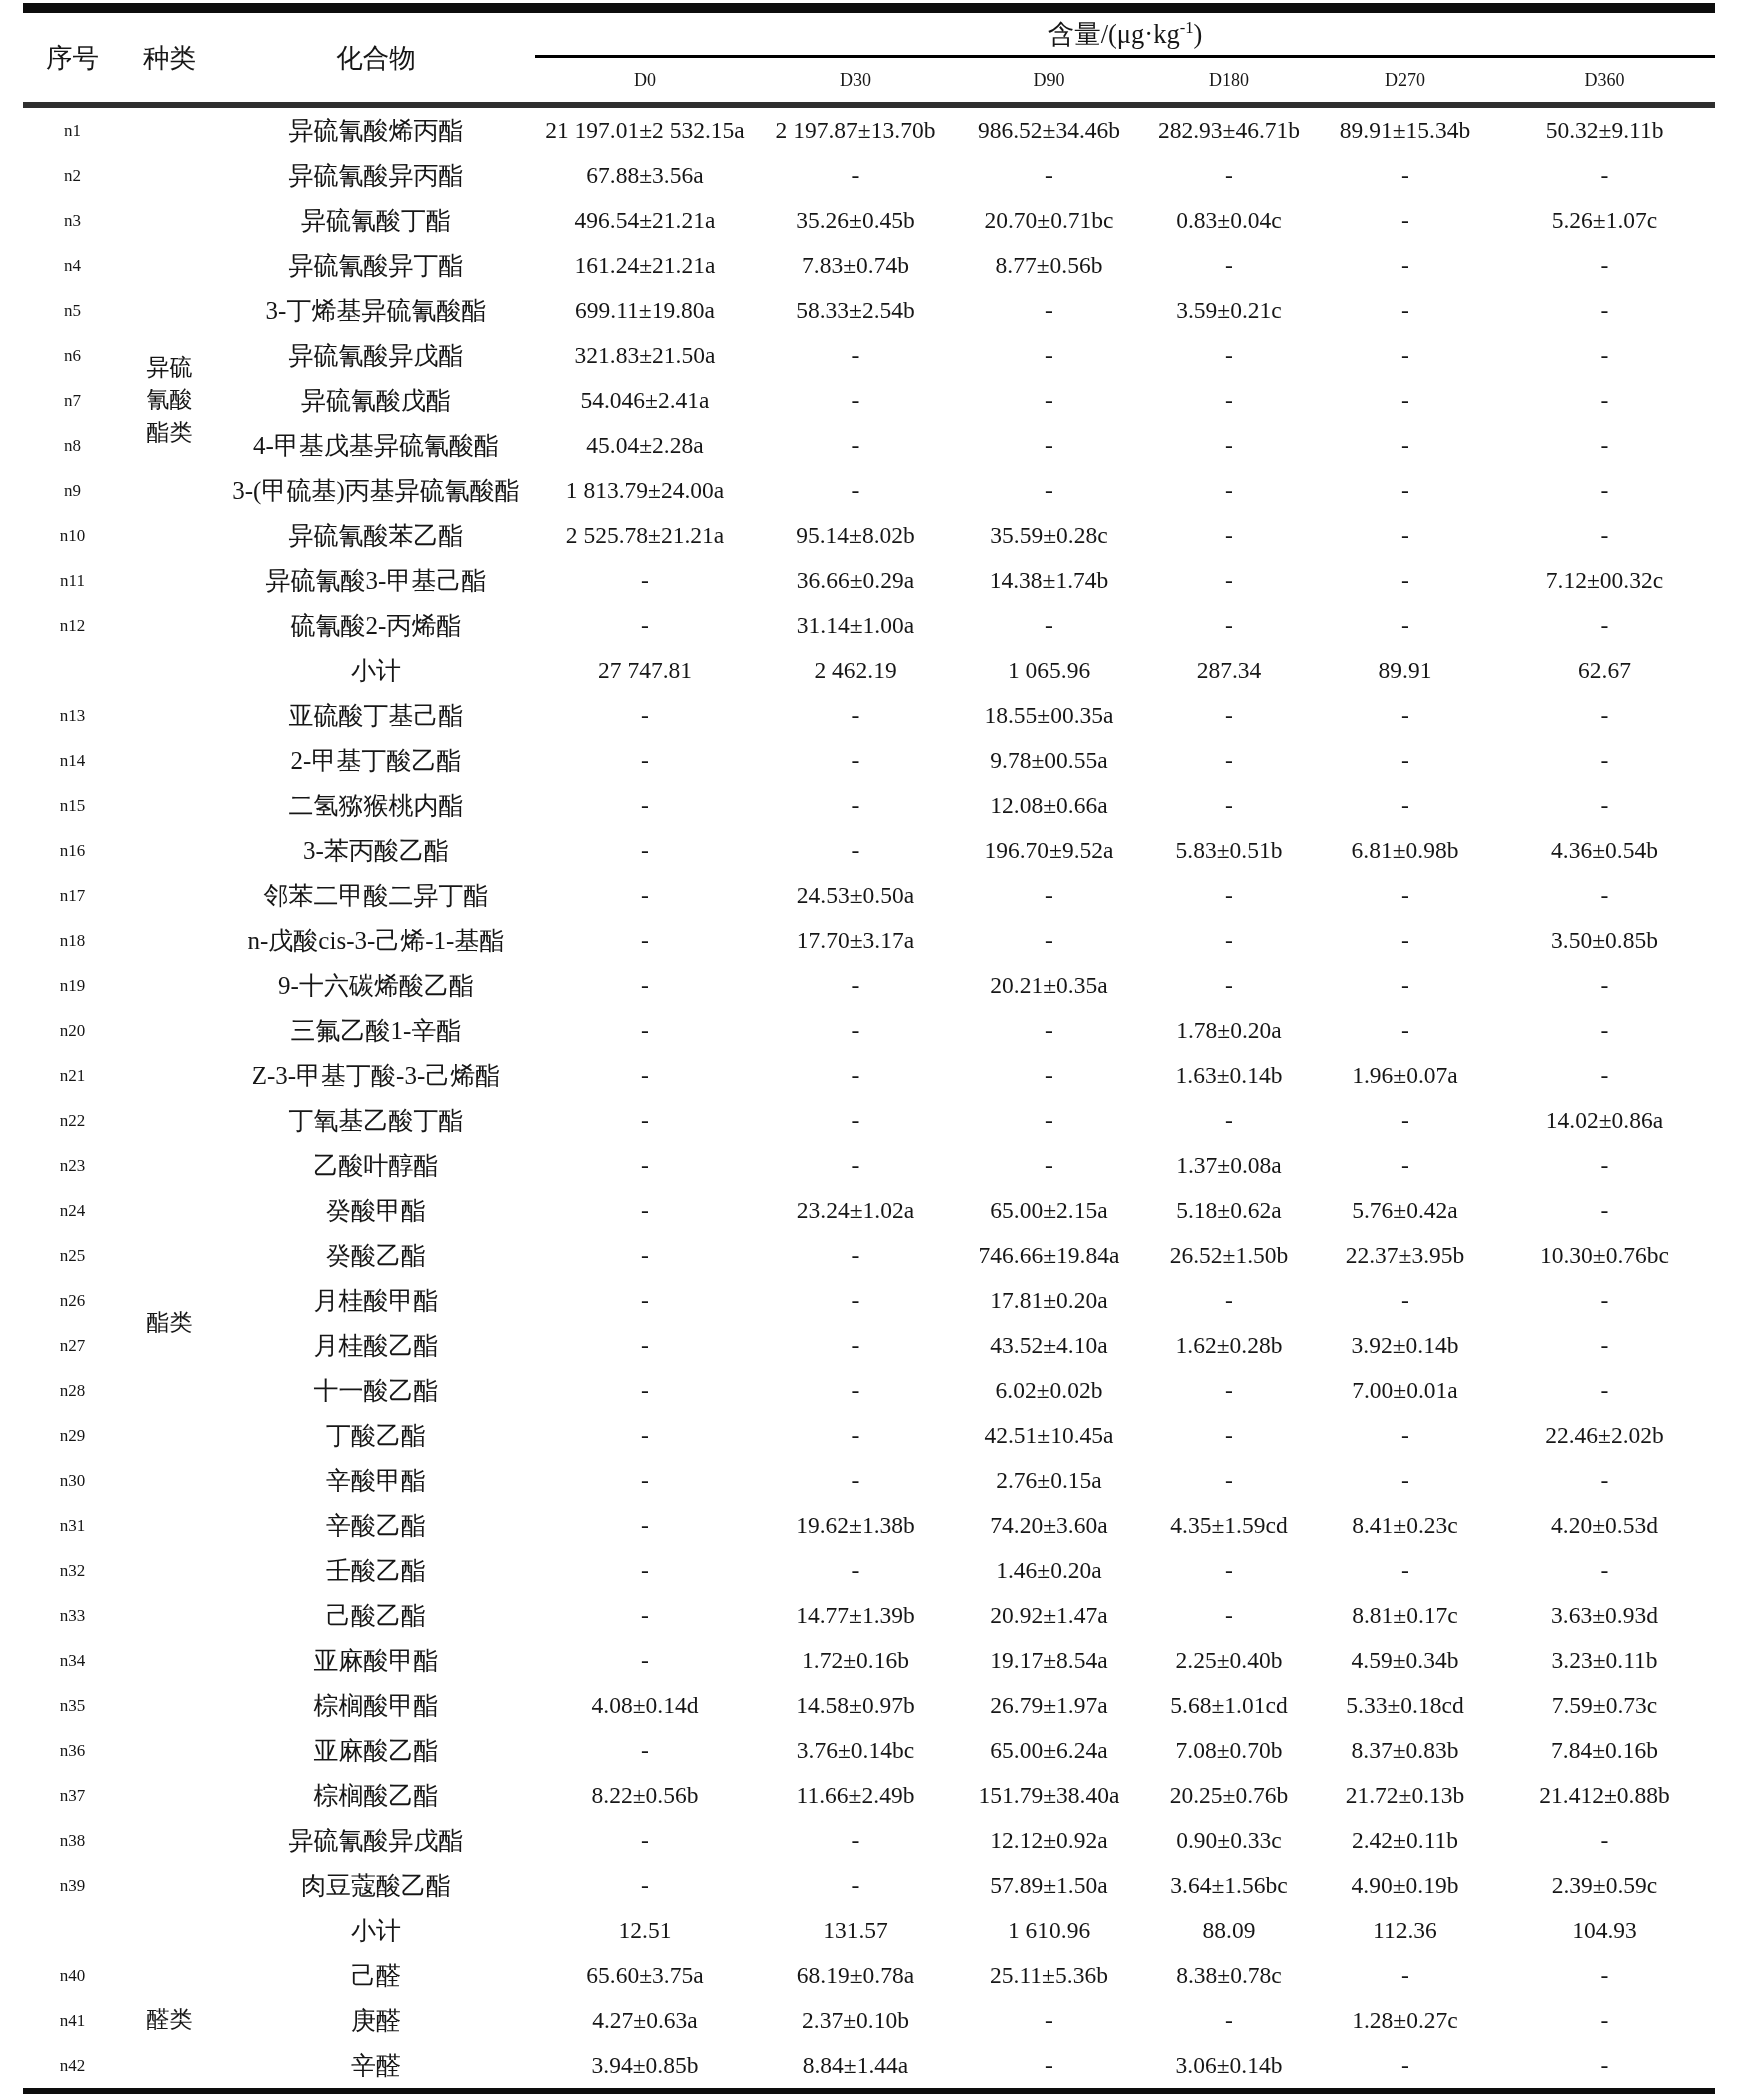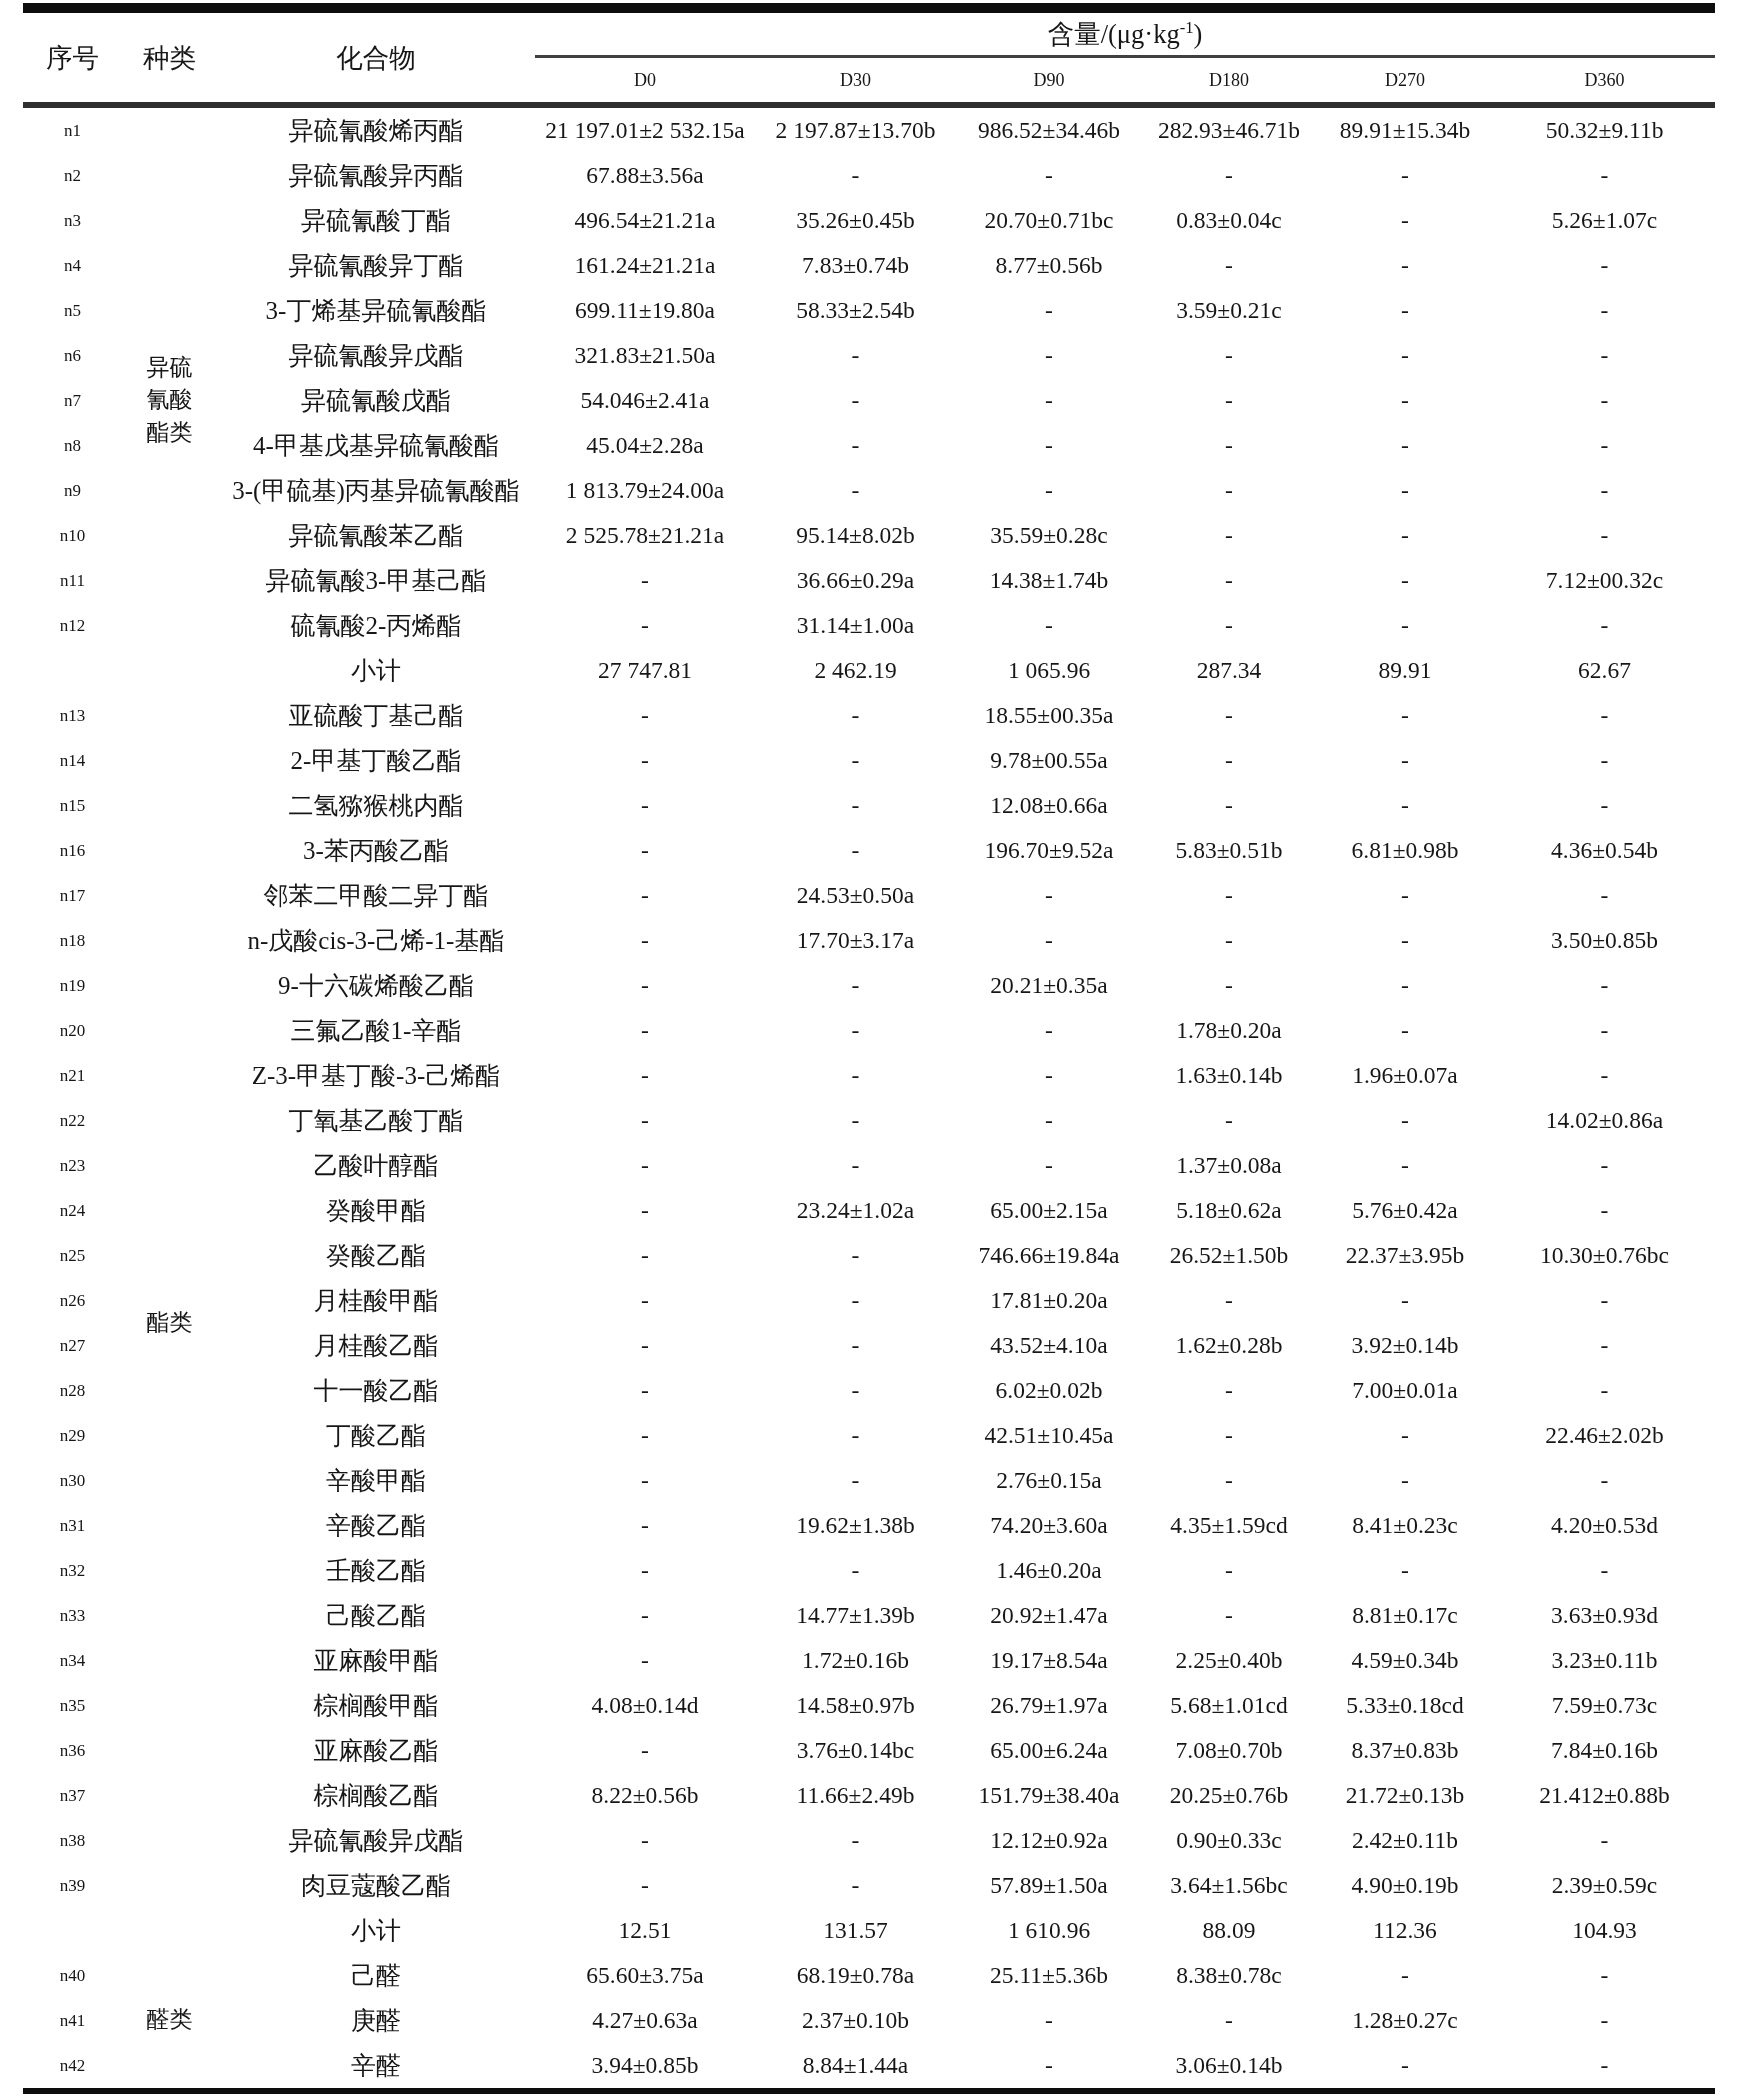--- a/index.html
+++ b/index.html
@@ -14,21 +14,21 @@
     border-top:10px solid #0d0d0d;
     border-bottom:6.8px solid #0d0d0d;
   }
   thead th{
     font-weight:normal;vertical-align:middle;text-align:center;
     padding:0;white-space:nowrap;
   }
   .th-cn{font-size:26.5px;}
   th.content-header{
     font-size:26.5px;height:42px;
-    border-bottom:3px solid #404040;
+    border-bottom:3px solid #000000;
   }
   th.content-header sup{font-size:16.7px;}
   tr.header-row-days th{
     font-size:18px;height:44px;
     border-bottom:6px solid #2f2f2f;
   }
   tr.header-row-top th.th-cn{border-bottom:6px solid #2f2f2f;}
   tbody td{
     height:45px;font-size:23.5px;text-align:center;vertical-align:middle;
     padding:0;white-space:nowrap;overflow:visible;

